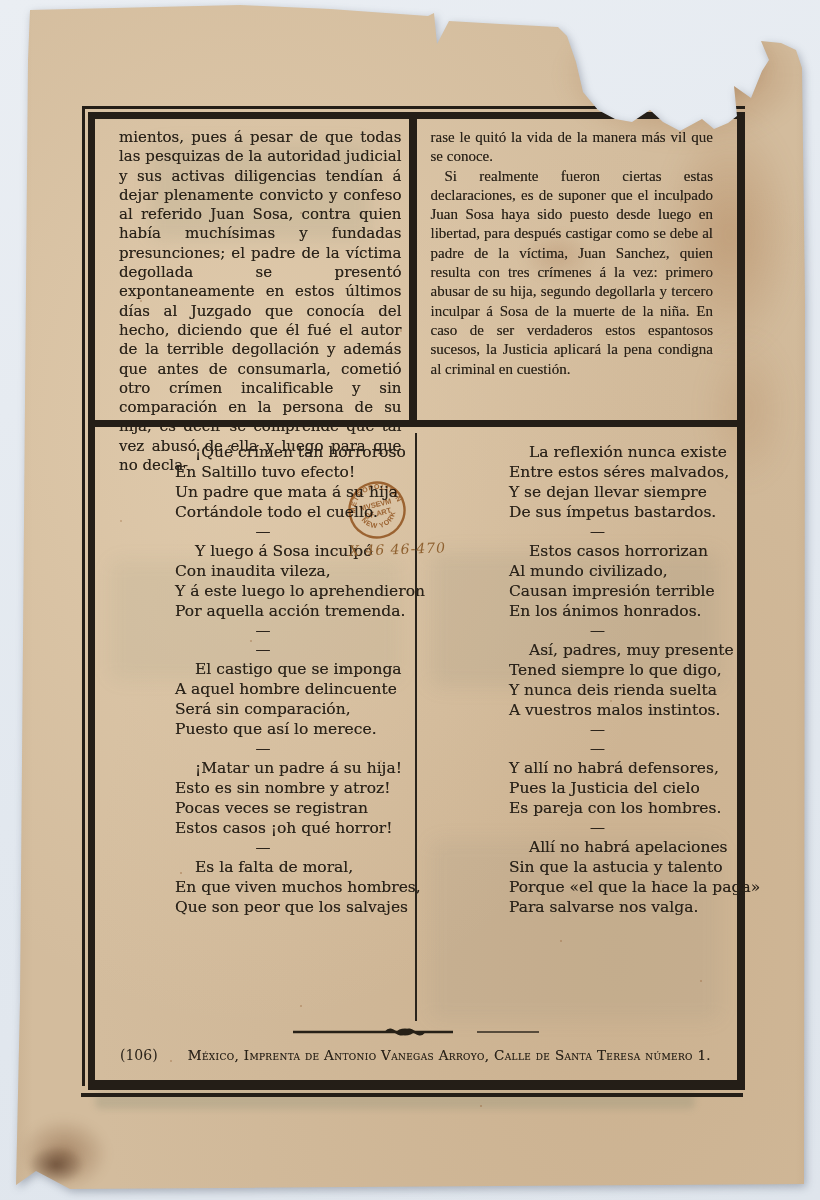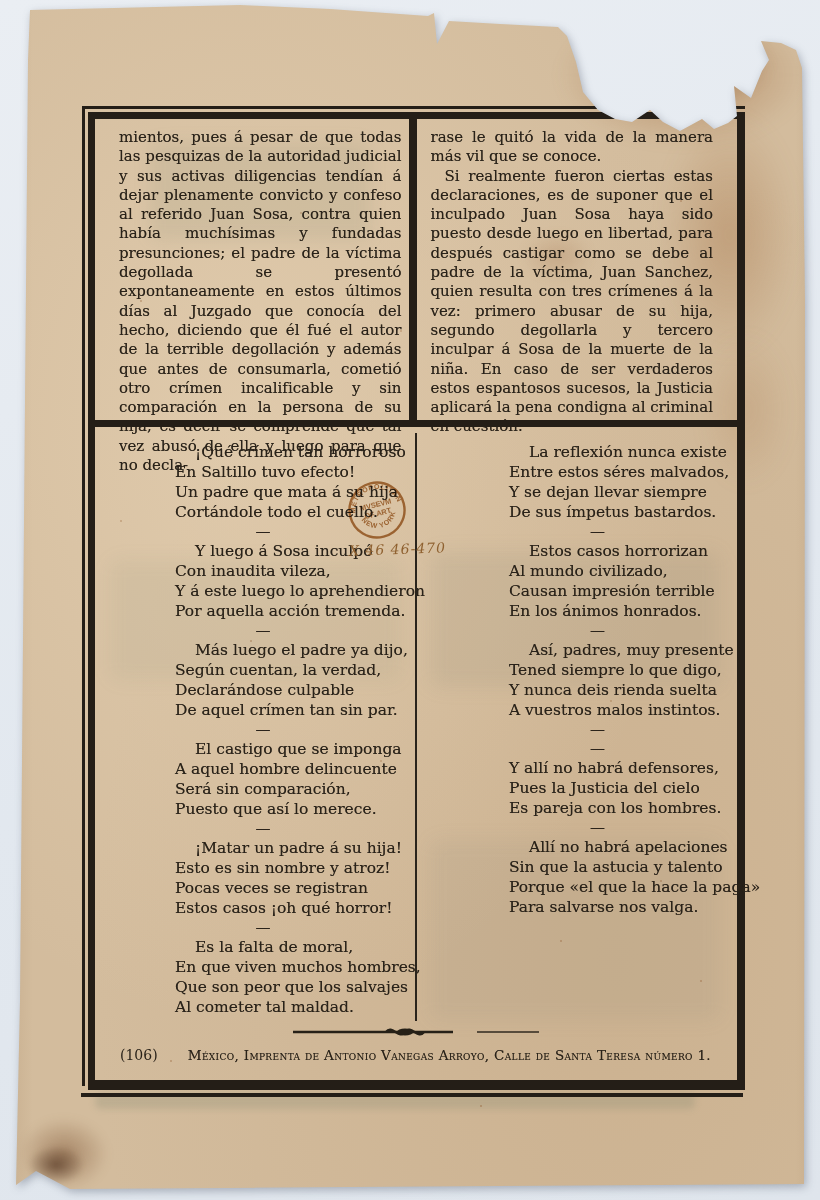--- a/index.html
+++ b/index.html
@@ -32,21 +32,21 @@
   .frame{position:absolute;left:88px;top:112px;width:657px;height:978px;box-sizing:border-box;
     border:7px solid #241e17;border-right-width:8px;border-bottom-width:10px;color:#292219;}
   .frame::before{content:"";position:absolute;top:-13px;left:-13px;width:calc(100% + 18px);
     height:calc(100% + 16px);border-top:3px solid #241e17;border-left:3px solid #241e17;pointer-events:none;}
   .frame::after{content:"";position:absolute;left:-14px;bottom:-17px;width:calc(100% + 20px);
     border-bottom:4px solid #241e17;pointer-events:none;}
   .prose{position:absolute;top:0;left:0;right:0;height:301px;display:flex;}
   .pcol{flex:1;box-sizing:border-box;font-size:15px;line-height:19.3px;text-align:justify;
     text-shadow:0 0 .5px rgba(42,33,22,.55);}
   .pcol.left{padding:9px 7px 0 24px;}
-  .pcol.right{padding:9px 24px 0 14px;}
+  .pcol.right{padding:9px 24px 0 14px;font-family:Liberation Serif, serif;}
   .pcol p{margin:0;}
   .pcol p.indent{text-indent:14px;}
   .pdivider{width:8px;background:#241e17;}
   .hrule{position:absolute;top:301px;left:-7px;right:-8px;height:7px;background:#241e17;}
   .verses{position:absolute;top:308px;left:0;right:0;height:597px;display:flex;}
   .vcol{flex:1;box-sizing:border-box;padding:15px 4px 0 36px;font-size:15.5px;line-height:20px;
     text-shadow:0 0 .5px rgba(42,33,22,.55);}
   .vrule{position:absolute;left:calc(50% - 1px);top:6px;height:588px;width:2px;background:#2a241c;}
   .vline{white-space:nowrap;margin-left:44px;}
   .vline.first{text-indent:20px;}
@@ -108,46 +108,39 @@
               <div class="vline">Cortándole todo el cuello.</div>
             </div>
             <div class="sep">—</div>
             <div class="stanza">
               <div class="vline first">Y luego á Sosa inculpó</div>
               <div class="vline">Con inaudita vileza,</div>
               <div class="vline">Y á este luego lo aprehendieron</div>
               <div class="vline">Por aquella acción tremenda.</div>
             </div>
             <div class="sep">—</div>
-            <div class="stanza">
-              <div class="vline first">Más luego el padre ya dijo,</div>
-              <div class="vline">Según cuentan, la verdad,</div>
-              <div class="vline">Declarándose culpable</div>
-              <div class="vline">De aquel crímen tan sin par.</div>
-            </div>
             <div class="sep">—</div>
             <div class="stanza">
               <div class="vline first">El castigo que se imponga</div>
               <div class="vline">A aquel hombre delincuente</div>
               <div class="vline">Será sin comparación,</div>
               <div class="vline">Puesto que así lo merece.</div>
             </div>
             <div class="sep">—</div>
             <div class="stanza">
               <div class="vline first">¡Matar un padre á su hija!</div>
               <div class="vline">Esto es sin nombre y atroz!</div>
               <div class="vline">Pocas veces se registran</div>
               <div class="vline">Estos casos ¡oh qué horror!</div>
             </div>
             <div class="sep">—</div>
             <div class="stanza">
               <div class="vline first">Es la falta de moral,</div>
               <div class="vline">En que viven muchos hombres,</div>
               <div class="vline">Que son peor que los salvajes</div>
-              <div class="vline">Al cometer tal maldad.</div>
             </div>
           </div>
           <div class="vcol">
             <div class="stanza">
               <div class="vline first">La reflexión nunca existe</div>
               <div class="vline">Entre estos séres malvados,</div>
               <div class="vline">Y se dejan llevar siempre</div>
               <div class="vline">De sus ímpetus bastardos.</div>
             </div>
             <div class="sep">—</div>

